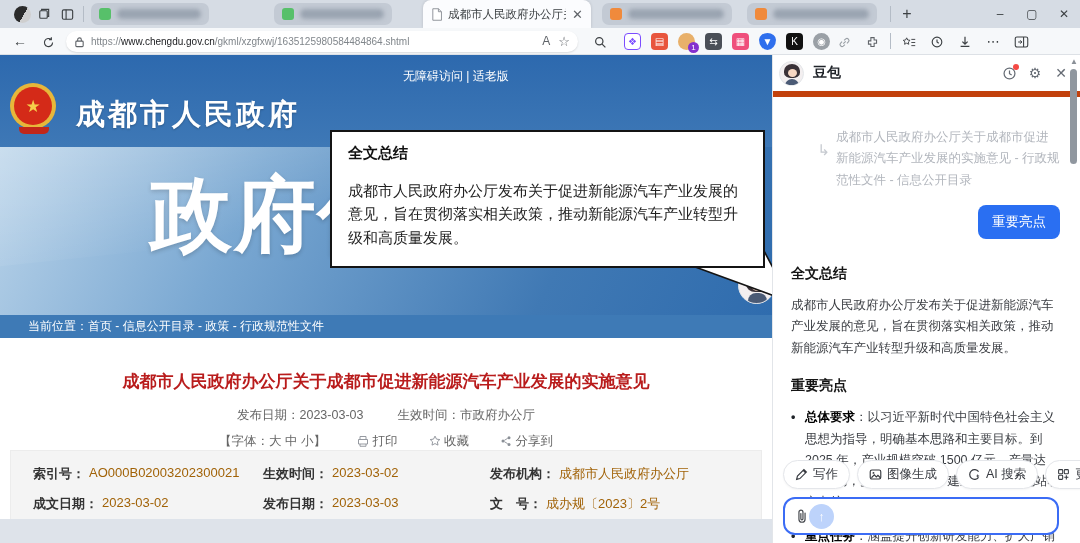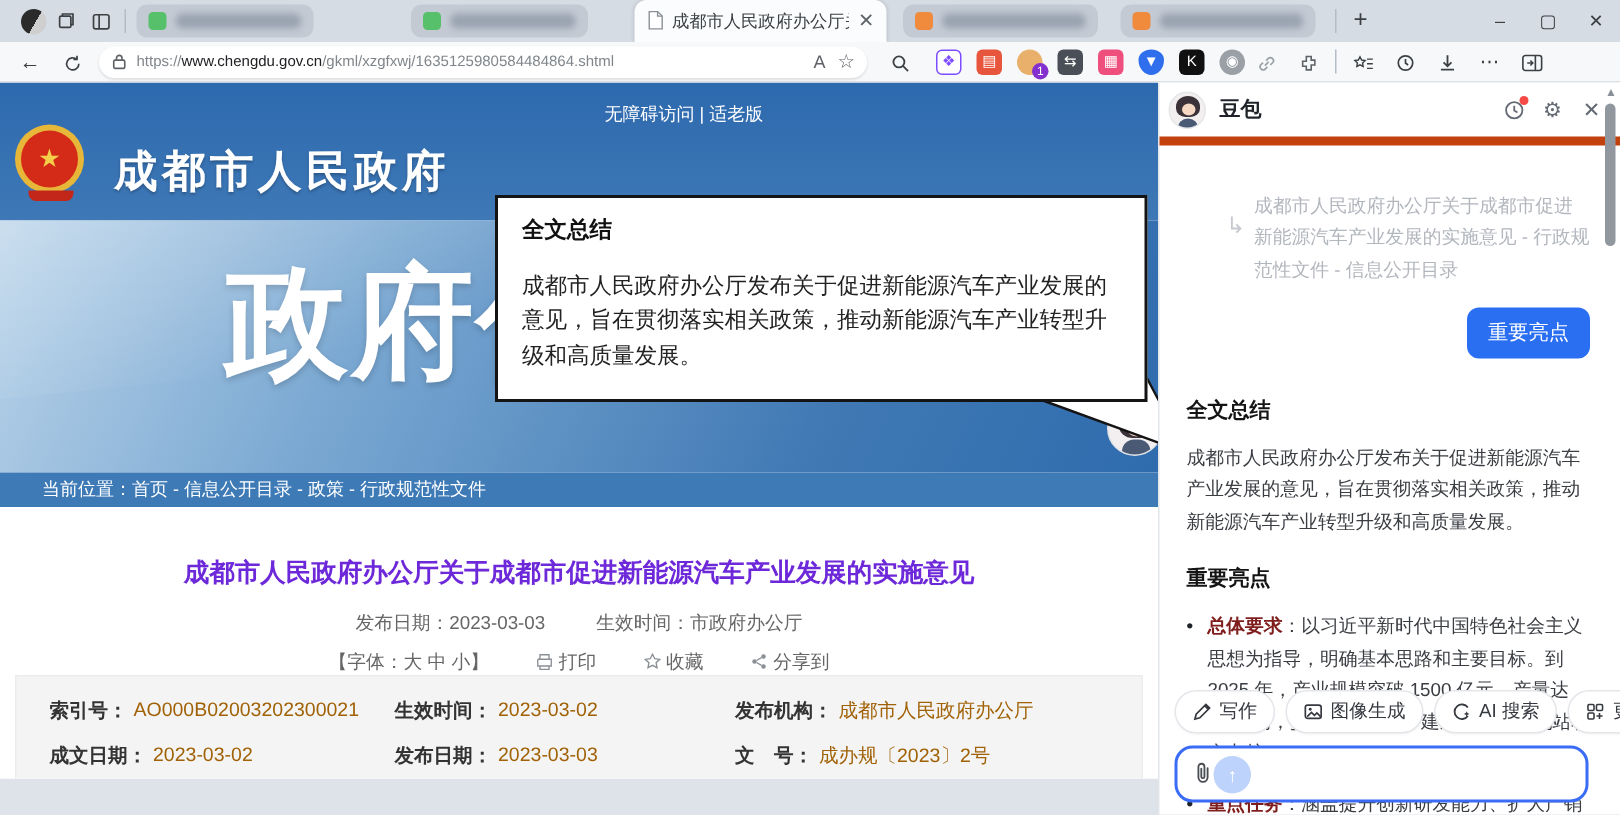--- a/index.html
+++ b/index.html
@@ -43,21 +43,21 @@
   #emblem .core { width:38px; height:38px; border-radius:50%; background:#d42a18; color:#f5cf4a; font-size:17px; display:flex; align-items:center; justify-content:center; }
   #emblem .ribbon { width:30px; height:7px; background:#c2271a; margin:-2px auto 0; border-radius:0 0 5px 5px; }
   #site-title { position:absolute; top:40px; left:76px; color:#ffffff; font-size:29px; font-weight:bold; letter-spacing:3px; text-shadow:0 1px 2px rgba(0,0,0,.25); }
   #banner { position:absolute; top:92px; left:0; width:772px; height:168px; background:linear-gradient(115deg,#b9d3e9 0%,#7aa8d2 32%,#4079b4 72%,#2f6cae 100%); overflow:hidden; }
   #banner::after { content:""; position:absolute; top:-40px; left:-80px; width:900px; height:120px; background:linear-gradient(170deg,rgba(255,255,255,.28),rgba(255,255,255,0) 60%); transform:rotate(-6deg); }
   #banner-text { position:absolute; top:14px; left:150px; color:#ffffff; font-size:82px; font-weight:bold; white-space:nowrap; letter-spacing:2px; text-shadow:0 2px 4px rgba(0,0,0,.18); }
   #crumb-bar { position:absolute; top:260px; left:0; width:772px; height:23px; background:#3e7ab6; color:#fff; font-size:12px; line-height:23px; padding-left:28px; }
   #crumb-bar a { color:#fff; text-decoration:none; cursor:pointer; }
 
   #article { position:absolute; top:283px; left:0; width:772px; height:205px; background:#fff; }
-  #art-title { margin-top:32px; text-align:center; font-size:17px; font-weight:bold; color:#6d28d9; padding:0 76px; }
+  #art-title { margin-top:32px; text-align:center; font-size:17px; font-weight:bold; color:#b91c1c; padding:0 76px; }
   #art-meta { margin-top:14px; text-align:center; font-size:12.5px; color:#666; }
   #art-meta .gap { display:inline-block; width:34px; }
   #font-bar { margin-top:9px; text-align:center; font-size:12.5px; color:#666; }
   #font-bar .item { margin:0 14px; cursor:pointer; }
   #font-bar .svgi { vertical-align:-2px; margin-right:3px; }
   #dash { border-top:1px dashed #ccc; margin:10px 12px 0; }
   #meta-box { position:absolute; top:112px; left:10px; width:752px; height:88px; background:#f4f4f4; border:1px solid #ececec; padding:14px 22px; }
   .meta-row { display:flex; margin-bottom:12px; font-size:13px; }
   .meta-cell { display:flex; }
   .mc1 { width:230px; } .mc2 { width:227px; } .mc3 { flex:1; }
@@ -90,21 +90,21 @@
   #sb-query .q-text { width:224px; font-size:12.5px; color:#b2b6bd; line-height:1.7; }
   #summarize-btn { display:block; margin:14px 20px 0 auto; background:#2a6ff2; color:#fff; border:none; border-radius:8px; font-size:13.5px; padding:8px 14px; cursor:pointer; }
 
   .sb-section { padding:0 18px; }
   .sb-h { font-size:14px; font-weight:bold; color:#141414; }
   #sb-summary-h { margin-top:26px; }
   #sb-summary-p { margin-top:12px; font-size:12.5px; color:#3a3d42; line-height:1.72; }
   #sb-highlights-h { margin-top:18px; }
   .bullet { display:flex; margin-top:12px; font-size:12.5px; color:#3a3d42; line-height:1.7; }
   .bullet .dot { width:14px; color:#1f2329; font-weight:bold; flex:0 0 auto; }
-  .bullet b { color:#7f1d1d; }
+  .bullet b { color:#000000; }
 
   #skill-row { position:absolute; bottom:54px; left:10px; width:288px; display:flex; gap:7px; }
   .pill { display:flex; align-items:center; gap:5px; background:#fff; border:1px solid #e4e6ea; border-radius:16px; padding:5px 11px; font-size:12.5px; color:#36393f; cursor:pointer; white-space:nowrap; box-shadow:0 1px 2px rgba(0,0,0,.04); }
   #chat-input { position:absolute; bottom:8px; left:10px; width:276px; height:38px; border:2px solid #3b6cf5; border-radius:12px; background:#fff; display:flex; align-items:center; padding:0 8px 0 10px; }
   #chat-input .ph { flex:1; font-size:12.5px; color:#c3c7cd; margin-left:8px; white-space:nowrap; overflow:hidden; }
   #send-btn { width:25px; height:25px; border-radius:50%; background:#bdd3fb; color:#fff; font-size:13px; display:flex; align-items:center; justify-content:center; cursor:pointer; }
 
   #sb-scrollbar { position:absolute; top:2px; right:1px; width:10px; height:484px; }
   #sb-scroll-up { font-size:8px; color:#8a9097; text-align:center; cursor:pointer; }
   #sb-thumb { margin-top:3px; width:7px; height:95px; background:#90979f; border-radius:4px; margin-left:1px; cursor:grab; }

